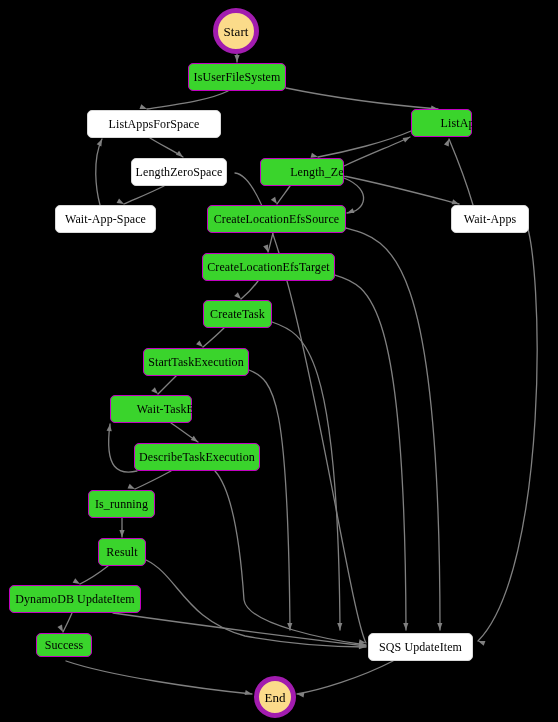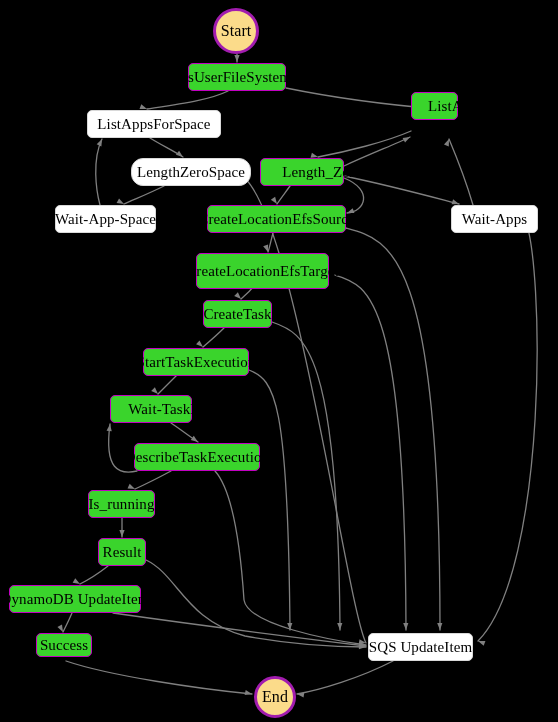--- a/index.html
+++ b/index.html
@@ -25,40 +25,40 @@
     pointer-events: none;
   }
   .node {
     position: absolute;
     box-sizing: border-box;
     display: flex;
     align-items: center;
     justify-content: center;
     white-space: nowrap;
     color: #000000;
-    font-size: 15px;
+    font-size: 12px;
     line-height: 1;
     letter-spacing: 0.1px;
   }
   .node.box {
     border-radius: 5px;
   }
   .node.green {
     background: #3ad42c;
     border: 1px solid #c100c1;
   }
   .node.white {
     background: #ffffff;
     border: 1px solid #d9d9d9;
   }
   .node.circle {
     border-radius: 50%;
     background: #fbdb8a;
-    border: 3px solid #a21caf;
-    font-size: 16px;
+    border: 5px solid #a21caf;
+    font-size: 13px;
   }
   .node-label {
     pointer-events: none;
     padding: 0 2px;
   }
 </style>
 </head>
 <body>
 
 <div id="canvas" style="background: rgb(0, 0, 0);">
@@ -132,39 +132,39 @@
     </svg>
 <div class="node circle " style="left: 213px; top: 8px; width: 46px; height: 46px;">
       <span class="node-label">Start</span>
     </div>
     <div class="node box green" style="left: 188px; top: 63px; width: 98px; height: 28px;">
       <span class="node-label">IsUserFileSystem</span>
     </div>
     <div class="node box white" style="left: 87px; top: 110px; width: 134px; height: 28px;">
       <span class="node-label">ListAppsForSpace</span>
     </div>
-    <div class="node box green" style="left: 411px; top: 92px; width: 47px; height: 28px; padding-left: 43px;">
+    <div class="node box green" style="left: 411px; top: 109px; width: 61px; height: 28px; padding-left: 43px;">
       <span class="node-label">ListApps</span>
     </div>
-    <div class="node box white" style="left: 131px; top: 158px; width: 120px; height: 28px; border-radius: 12px;">
+    <div class="node box white" style="left: 131px; top: 158px; width: 96px; height: 28px;">
       <span class="node-label">LengthZeroSpace</span>
     </div>
     <div class="node box green" style="left: 260px; top: 158px; width: 84px; height: 28px; padding-left: 40px;">
       <span class="node-label">Length_Zero</span>
     </div>
     <div class="node box white" style="left: 55px; top: 205px; width: 101px; height: 28px;">
       <span class="node-label">Wait-App-Space</span>
     </div>
     <div class="node box green" style="left: 207px; top: 205px; width: 139px; height: 28px;">
       <span class="node-label">CreateLocationEfsSource</span>
     </div>
-    <div class="node box white" style="left: 451px; top: 205px; width: 87px; height: 28px;">
+    <div class="node box white" style="left: 451px; top: 205px; width: 78px; height: 28px;">
       <span class="node-label">Wait-Apps</span>
     </div>
-    <div class="node box green" style="left: 196px; top: 253px; width: 133px; height: 36px;">
+    <div class="node box green" style="left: 202px; top: 253px; width: 133px; height: 28px;">
       <span class="node-label">CreateLocationEfsTarget</span>
     </div>
     <div class="node box green" style="left: 203px; top: 300px; width: 69px; height: 28px;">
       <span class="node-label">CreateTask</span>
     </div>
     <div class="node box green" style="left: 143px; top: 348px; width: 106px; height: 28px;">
       <span class="node-label">StartTaskExecution</span>
     </div>
     <div class="node box green" style="left: 110px; top: 395px; width: 82px; height: 28px; padding-left: 41px;">
       <span class="node-label">Wait-TaskEnd</span>

